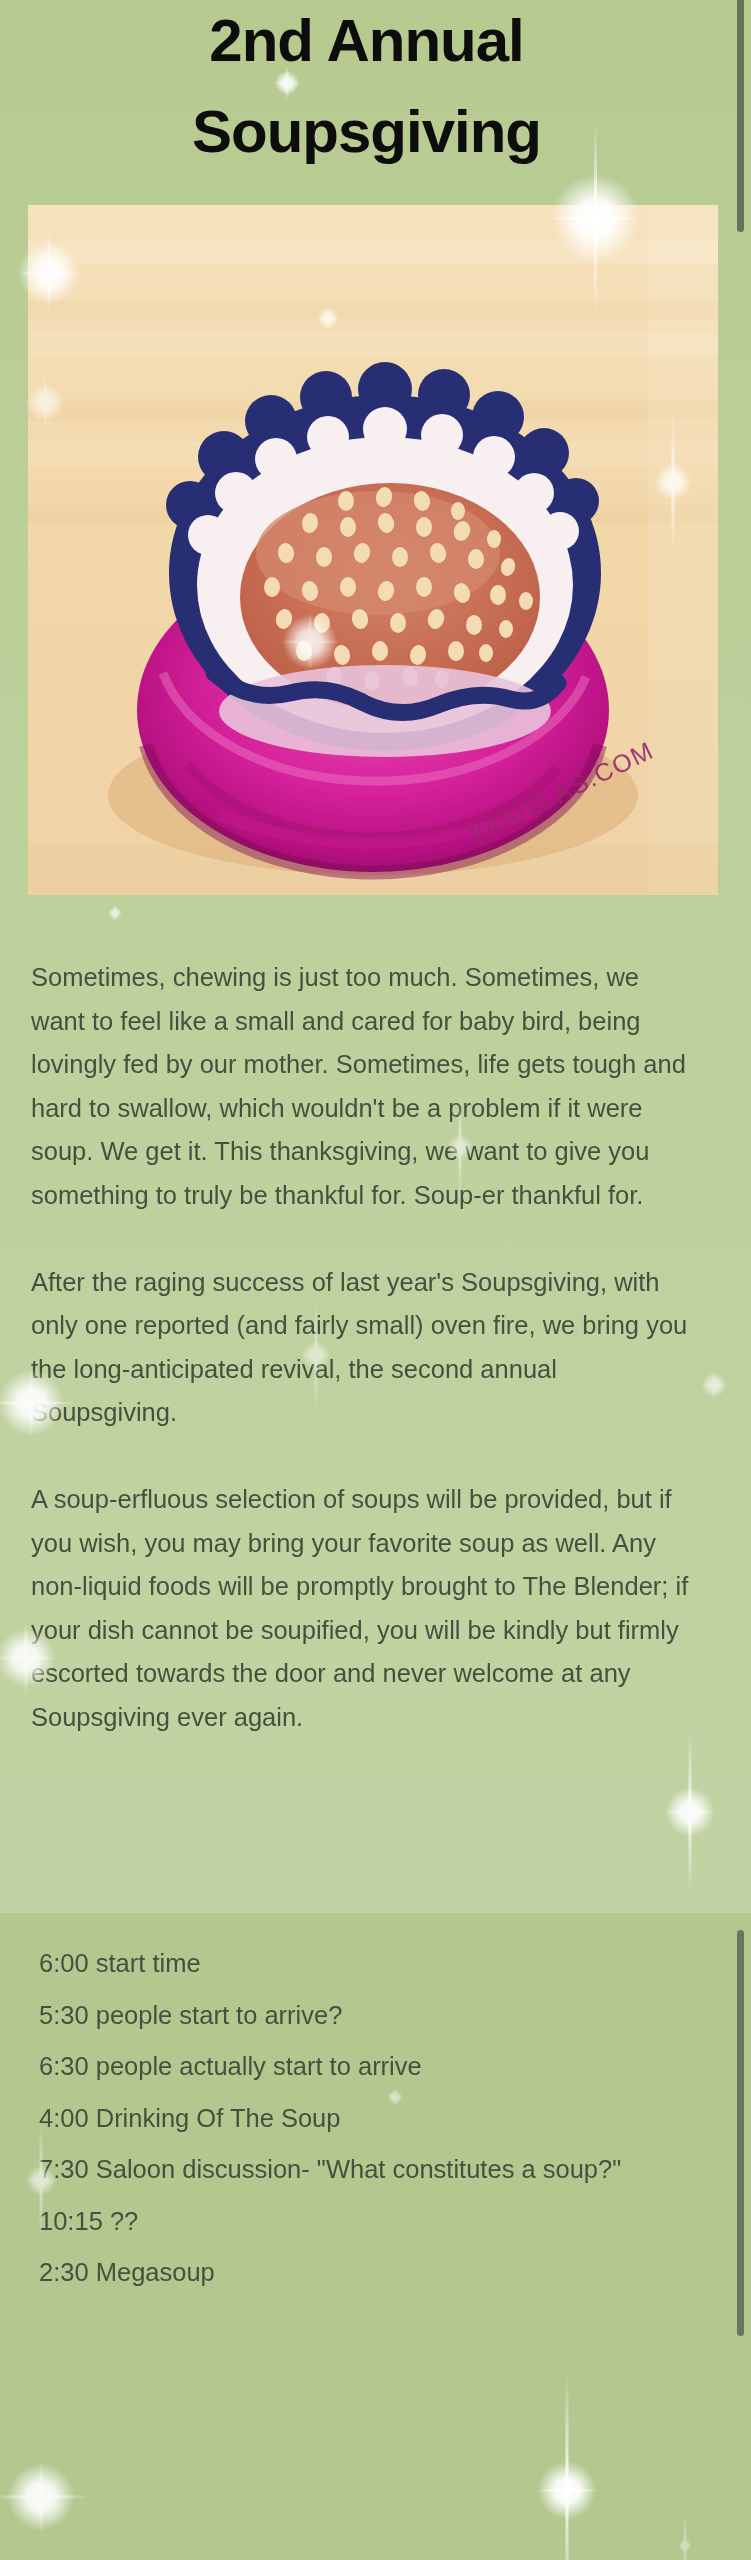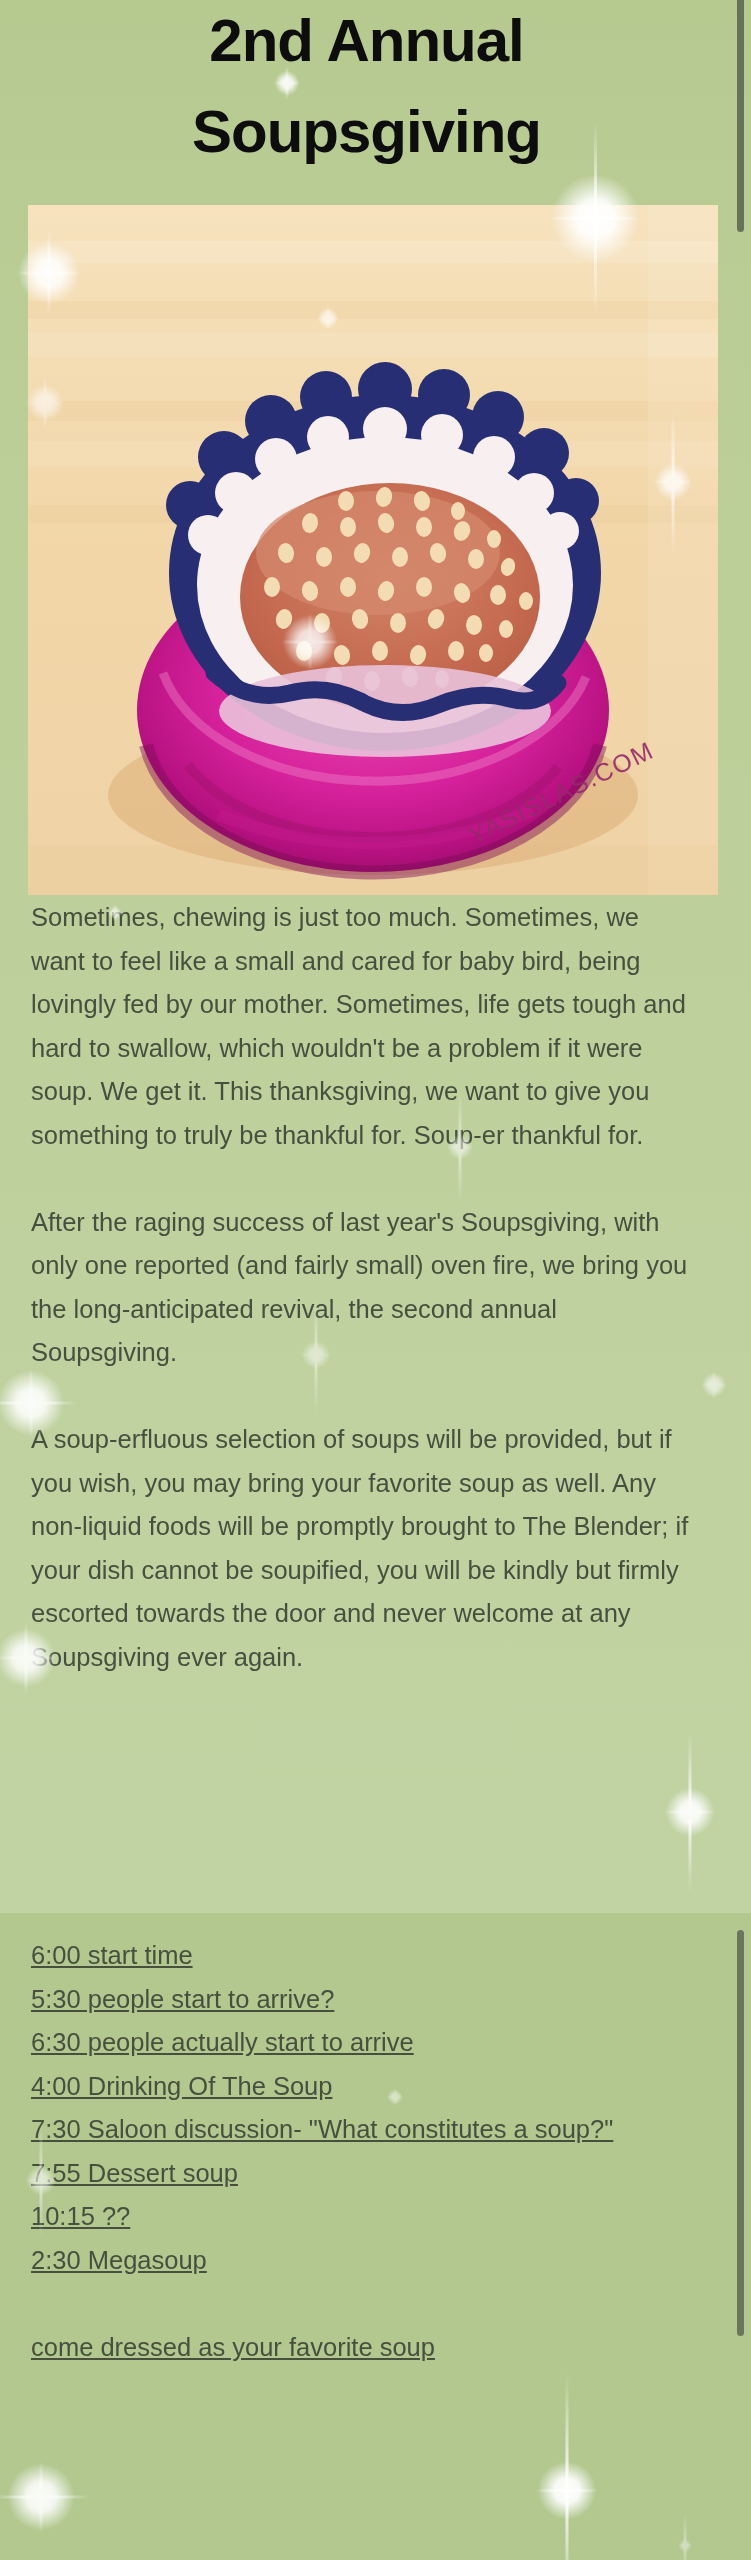--- a/index.html
+++ b/index.html
@@ -16,34 +16,34 @@
     margin:0;text-align:center;
     font-weight:700;font-size:60px;line-height:91px;
     letter-spacing:-1px;color:#0d0d0d;
     white-space:pre-line;
   }
   .hero{
     position:absolute;left:28px;top:205px;width:690px;height:690px;
   }
   .hero svg{display:block;}
   .desc{
-    position:absolute;left:31px;top:896px;width:660px;
+    position:absolute;left:31px;top:956px;width:660px;
     font-size:25.5px;line-height:43.5px;color:#47503f;
   }
   .desc p{margin:0 0 43.5px 0;}
   .desc p:last-child{margin-bottom:0;}
   .panel{
     position:absolute;left:0;top:1913px;width:751px;height:647px;
     background:#b2c88f;
   }
   .schedule{
     position:absolute;left:31px;top:1934px;width:612px;
     font-size:25.5px;line-height:43.5px;color:#47503f;
   }
-  .schedule .sched-item{margin:0;text-decoration:underline;}
+  .schedule .sched-item{margin:8px;}
   .schedule .sched-footnote{margin-top:43.5px;}
   
   .scroll-thumb{
     position:absolute;width:7px;border-radius:4px;
     background:#68715a;
   }
   .scroll-thumb.outer{left:737px;top:-6px;height:238px;}
   .scroll-thumb.inner{left:737px;top:1930px;height:406px;background:#6c755e;}
   
   .sparkle{position:absolute;transform:translate(-50%,-50%);pointer-events:none;}
@@ -197,24 +197,22 @@
 </div>
 
 <div class="panel"></div>
 
 <div class="schedule">
   <div class="sched-item">6:00 start time</div>
   <div class="sched-item">5:30 people start to arrive?</div>
   <div class="sched-item">6:30 people actually start to arrive</div>
   <div class="sched-item">4:00 Drinking Of The Soup</div>
   <div class="sched-item">7:30 Saloon discussion- "What constitutes a soup?"</div>
-  <div class="sched-item">7:55 Dessert soup</div>
   <div class="sched-item">10:15 ??</div>
   <div class="sched-item">2:30 Megasoup</div>
-  <div class="sched-item sched-footnote">come dressed as your favorite soup</div>
 </div>
 
 <div class="scroll-thumb outer"></div>
 <div class="scroll-thumb inner"></div>
 
 <div id="sparkle-layer">
     <div class="sparkle" style="left: 287px; top: 83px; width: 26px; height: 34px; opacity: 0.9;">
       <i class="v"></i>
       <i class="h"></i>
       <i class="c" style="width:25px;height:25px"></i>

